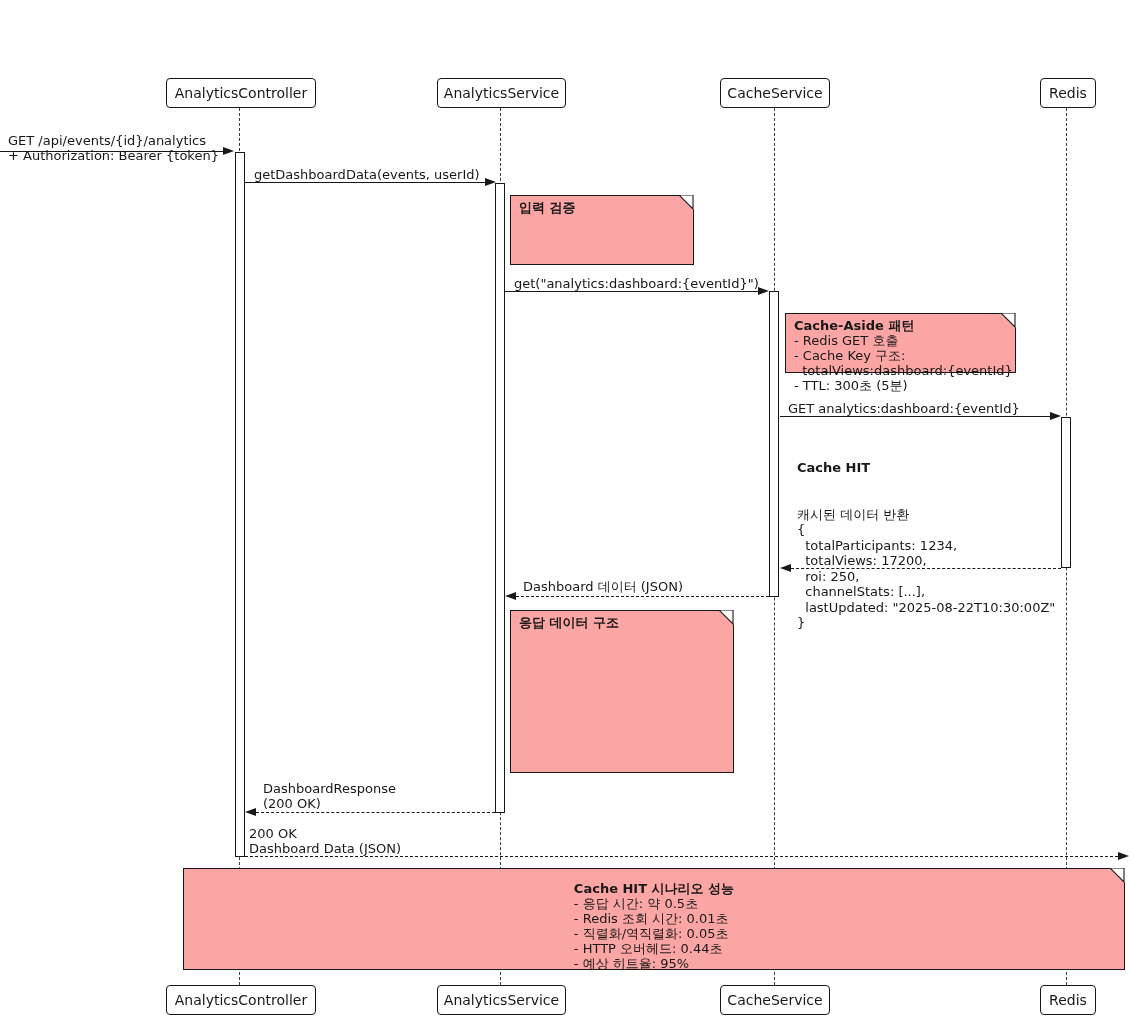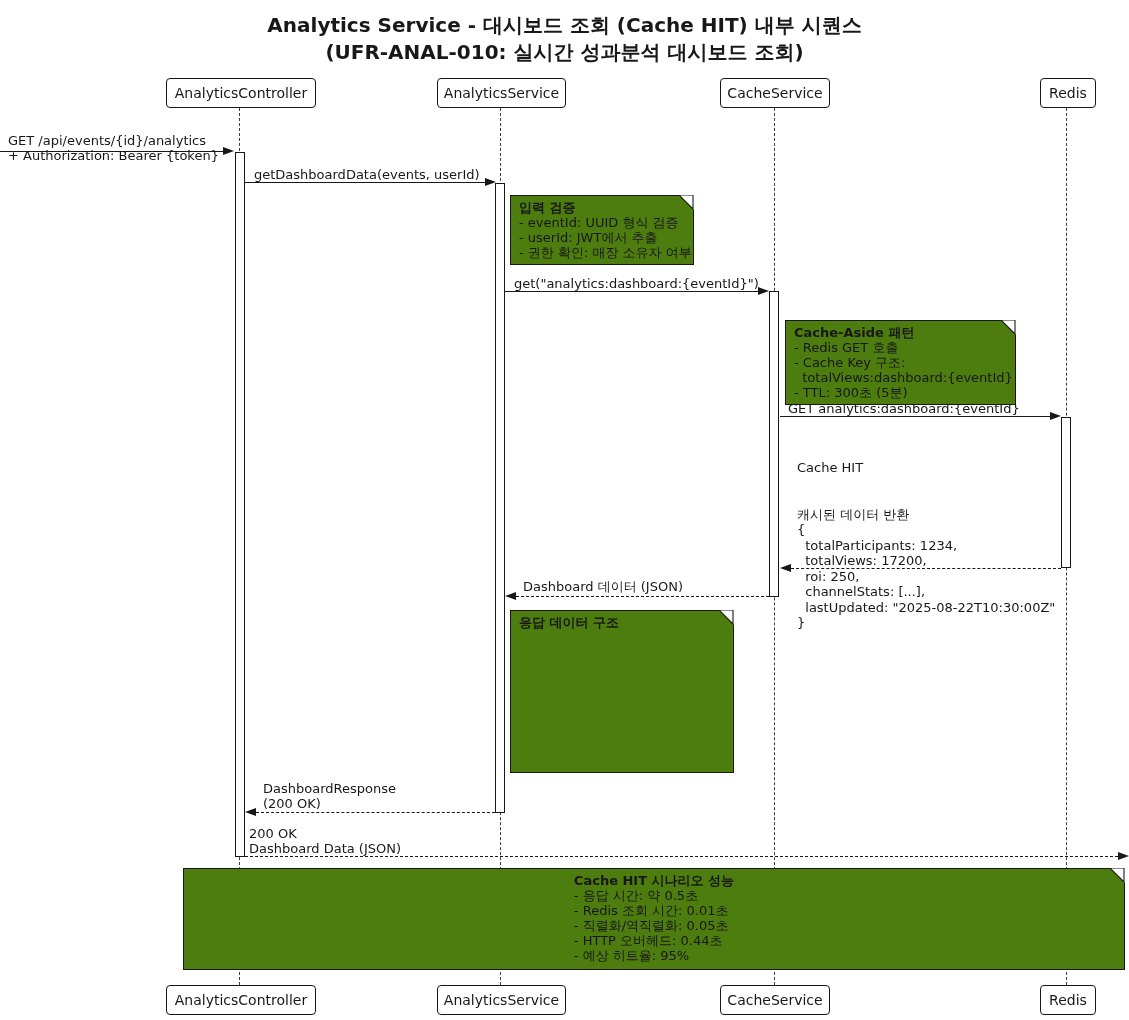--- a/index.html
+++ b/index.html
@@ -16,39 +16,35 @@
   .lifeline{position:absolute;width:0;border-left:1px dashed #3c3c3c;z-index:1;}
   .act{position:absolute;width:10px;box-sizing:border-box;background:#ffffff;
     border:1.4px solid #181818;z-index:3;}
   .msgline{position:absolute;height:0;border-top:1.6px solid #181818;z-index:2;}
   .msgline.dashed{border-top:1.3px dashed #181818;}
   .head{position:absolute;width:0;height:0;border-top:4.5px solid transparent;
     border-bottom:4.5px solid transparent;z-index:2;}
   .head.r{border-left:11px solid #181818;}
   .head.l{border-right:11px solid #181818;}
   .mlabel{position:absolute;font-size:13px;line-height:15px;white-space:pre;z-index:2;}
-  .mlabel .mtitle{font-weight:normal;}
+  .mlabel .mtitle{font-weight:bold;}
   .mlabel.block{line-height:15.5px;}
-  .note{position:absolute;box-sizing:border-box;background:#4d7c0f;
+  .note{position:absolute;box-sizing:border-box;background:#fca5a5;
     border:1.1px solid #181818;padding:4px 8px;font-size:13px;line-height:15px;z-index:4;}
   .note .ntitle{font-weight:bold;}
   .note .nbody{white-space:pre;}
   .fold{position:absolute;top:-1px;right:-1px;}
-  .nd-center{margin:0 auto;width:fit-content;}
+  .nd-center{margin:8px auto;width:fit-content;}
   .nd-center .ntitle{text-align:center;}
 </style>
 </head>
 <body>
 
 <div id="canvas">
 
-  <div class="title">
-    <div>Analytics Service - 대시보드 조회 (Cache HIT) 내부 시퀀스</div>
-    <div>(UFR-ANAL-010: 실시간 성과분석 대시보드 조회)</div>
-  </div>
 
   <div class="lifeline" style="left:239px;top:108px;height:877px"></div>
   <div class="lifeline" style="left:500px;top:108px;height:877px"></div>
   <div class="lifeline" style="left:774px;top:108px;height:877px"></div>
   <div class="lifeline" style="left:1066px;top:108px;height:877px"></div>
 
   <div class="pbox" style="left:166px;top:78px;width:150px">
       <span>AnalyticsController</span>
     </div>
   <div class="pbox" style="left:437px;top:78px;width:129px">
@@ -119,30 +115,27 @@
   <div class="msgline dashed" style="left:256px;top:812px;width:239px"></div>
   <div class="head l" style="left:245px;top:808px"></div>
 
   <div class="mlabel" style="left:249px;top:826px">200 OK
 Dashboard Data (JSON)</div>
   <div class="msgline dashed" style="left:245px;top:856px;width:873px"></div>
   <div class="head r" style="left:1118px;top:852px"></div>
 
   <div class="note" style="left:510px;top:195px;width:184px;height:70px">
     <div class="ntitle">입력 검증</div>
-    <div class="nbody">- eventId: UUID 형식 검증
-- userId: JWT에서 추출
-- 권한 확인: 매장 소유자 여부</div>
     <svg class="fold" width="15" height="15" viewBox="0 0 15 15">
         <polygon points="0,0 15,0 15,15" fill="#ffffff"></polygon>
         <path d="M0,0 L14,14 L14,0 Z" fill="#ffffff" stroke="#181818" stroke-width="1.1"></path>
       </svg>
   </div>
 
-  <div class="note" style="left:785px;top:320px;width:231px;height:85px">
+  <div class="note" style="left:785px;top:313px;width:231px;height:60px">
     <div class="ntitle">Cache-Aside 패턴</div>
     <div class="nbody">- Redis GET 호출
 - Cache Key 구조:
   totalViews:dashboard:{eventId}
 - TTL: 300초 (5분)</div>
     <svg class="fold" width="15" height="15" viewBox="0 0 15 15">
         <polygon points="0,0 15,0 15,15" fill="#ffffff"></polygon>
         <path d="M0,0 L14,14 L14,0 Z" fill="#ffffff" stroke="#181818" stroke-width="1.1"></path>
       </svg>
   </div>

